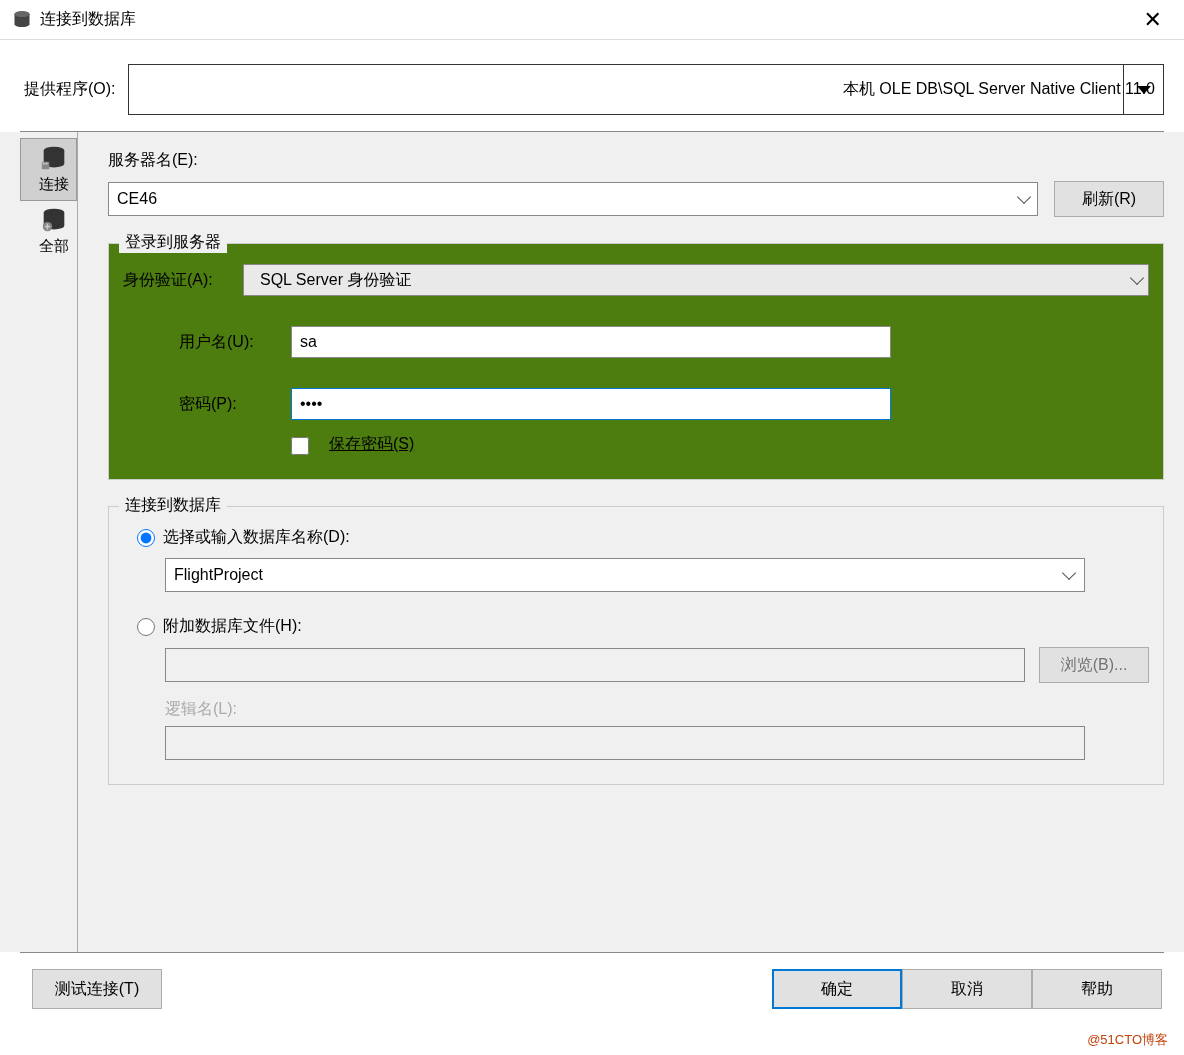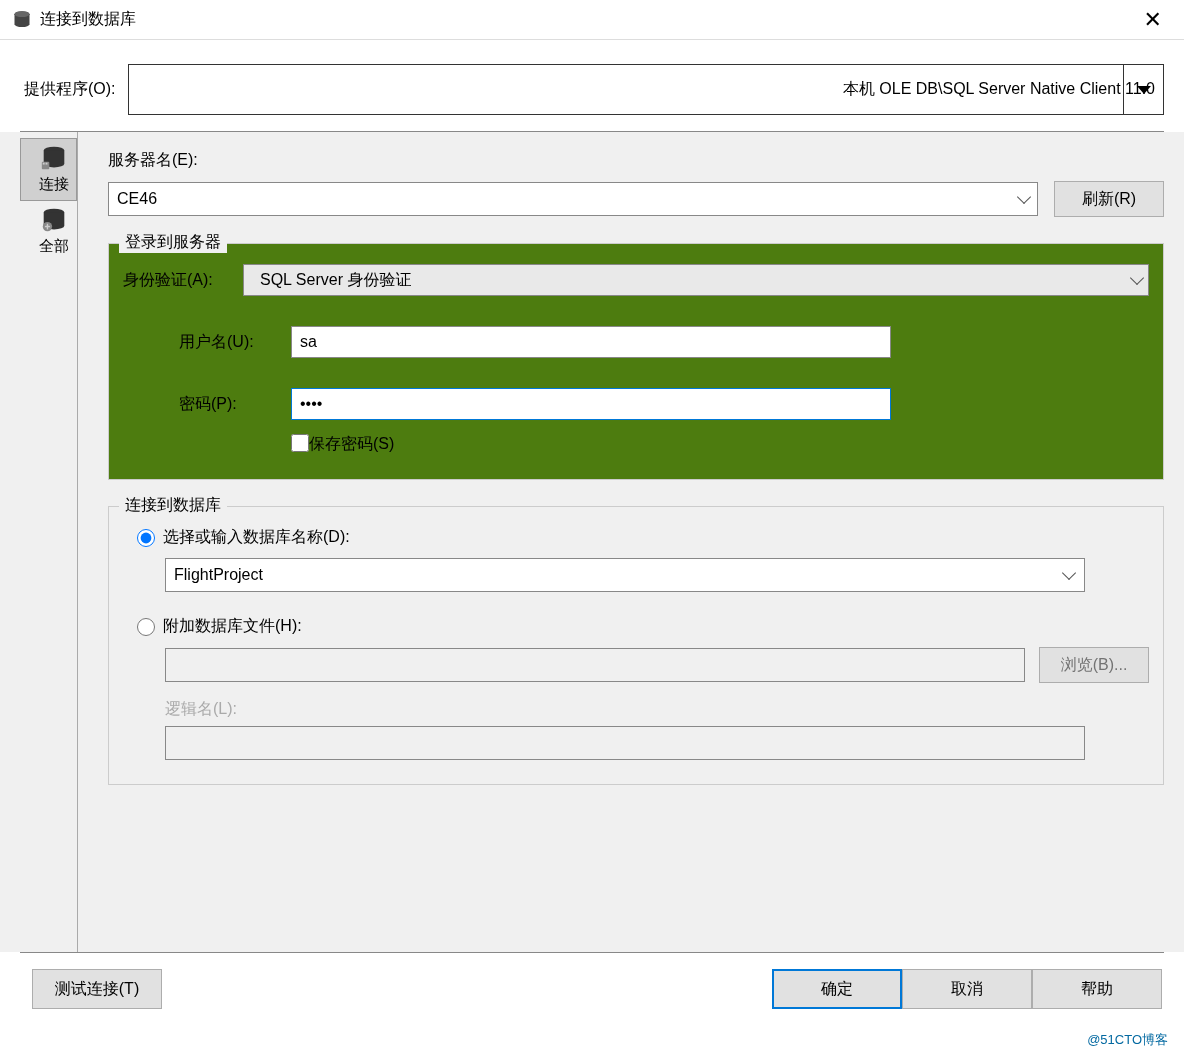--- a/index.html
+++ b/index.html
@@ -196,22 +196,23 @@
       font-size: 16px;
       font-family: inherit;
     }
     .cred-row input.password-active {
       border: 1px solid #0078d7;
       outline: none;
     }
     .checkbox-row {
       padding-left: 168px;
       display: flex;
-      align-items: flex-start;
-      gap: 0;
+      align-items: flex-end;
+      gap: 20px;
+      text-decoration: underline;
     }
     .checkbox-row input[type="checkbox"] {
       width: 18px;
       height: 18px;
     }
     .radio-row {
       display: flex;
       align-items: center;
       gap: 8px;
       margin-bottom: 10px;
@@ -256,21 +257,21 @@
       padding: 16px 22px 0 32px;
       gap: 0;
       align-items: center;
     }
     .bottom-bar .spacer { flex: 1; }
     .bottom-bar .btn { min-width: 130px; height: 40px; }
     .watermark {
       position: absolute;
       bottom: 6px;
       right: 16px;
-      color: #0369a1;
+      color: #c2410c;
       font-size: 13px;
     }
     .group-box {
       border: 1px solid #ccc;
       padding: 20px 14px 24px 14px;
       margin-top: 26px;
       position: relative;
     }
     .group-title {
       position: absolute;

